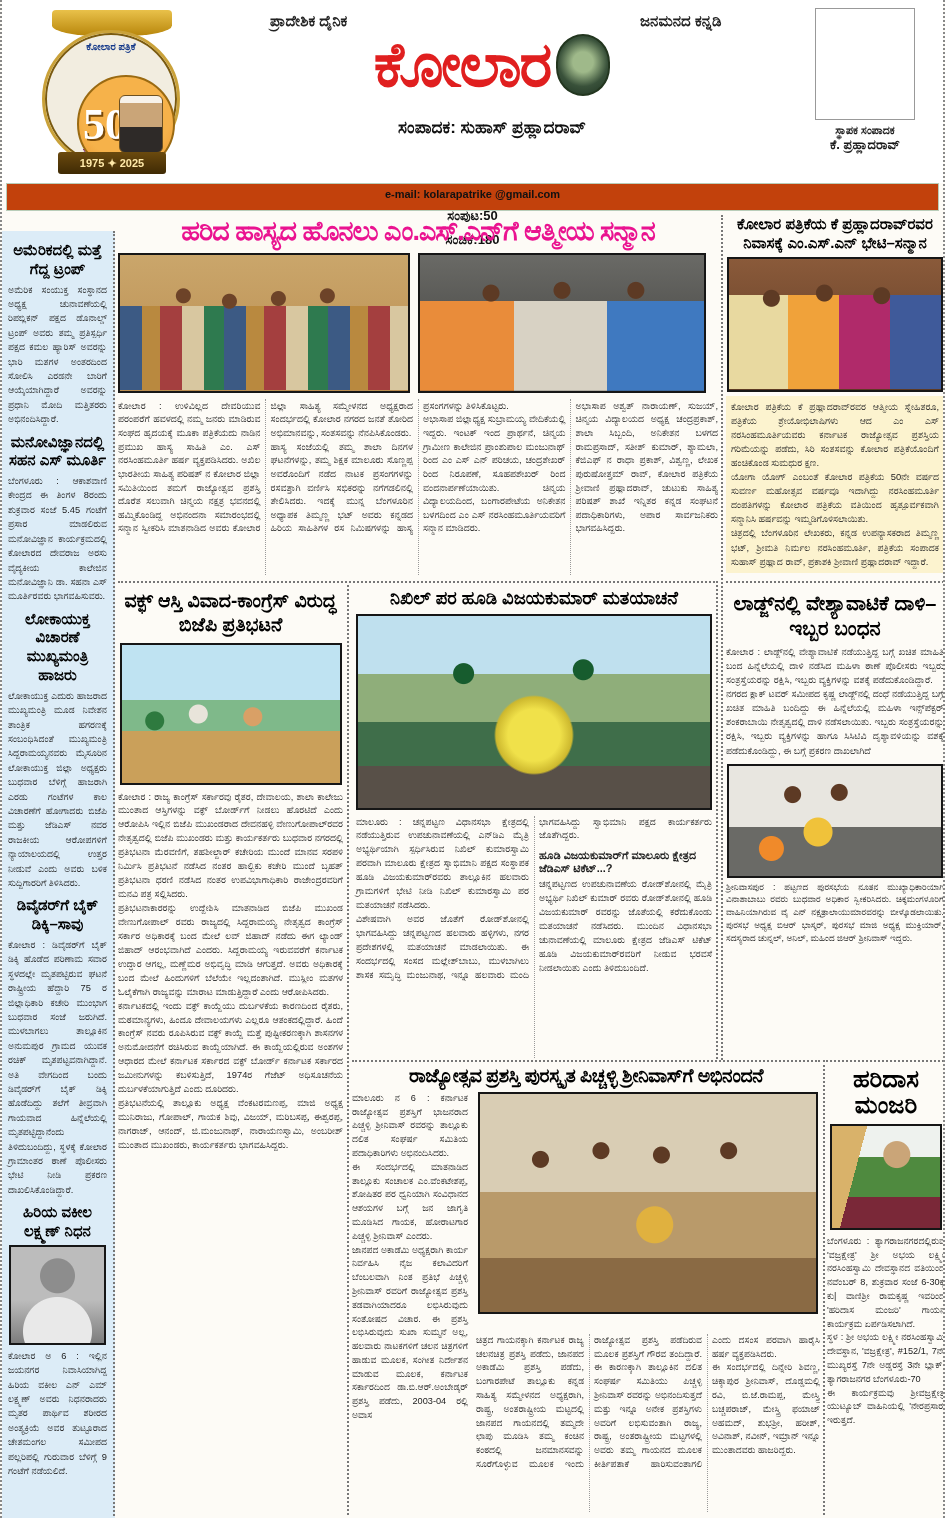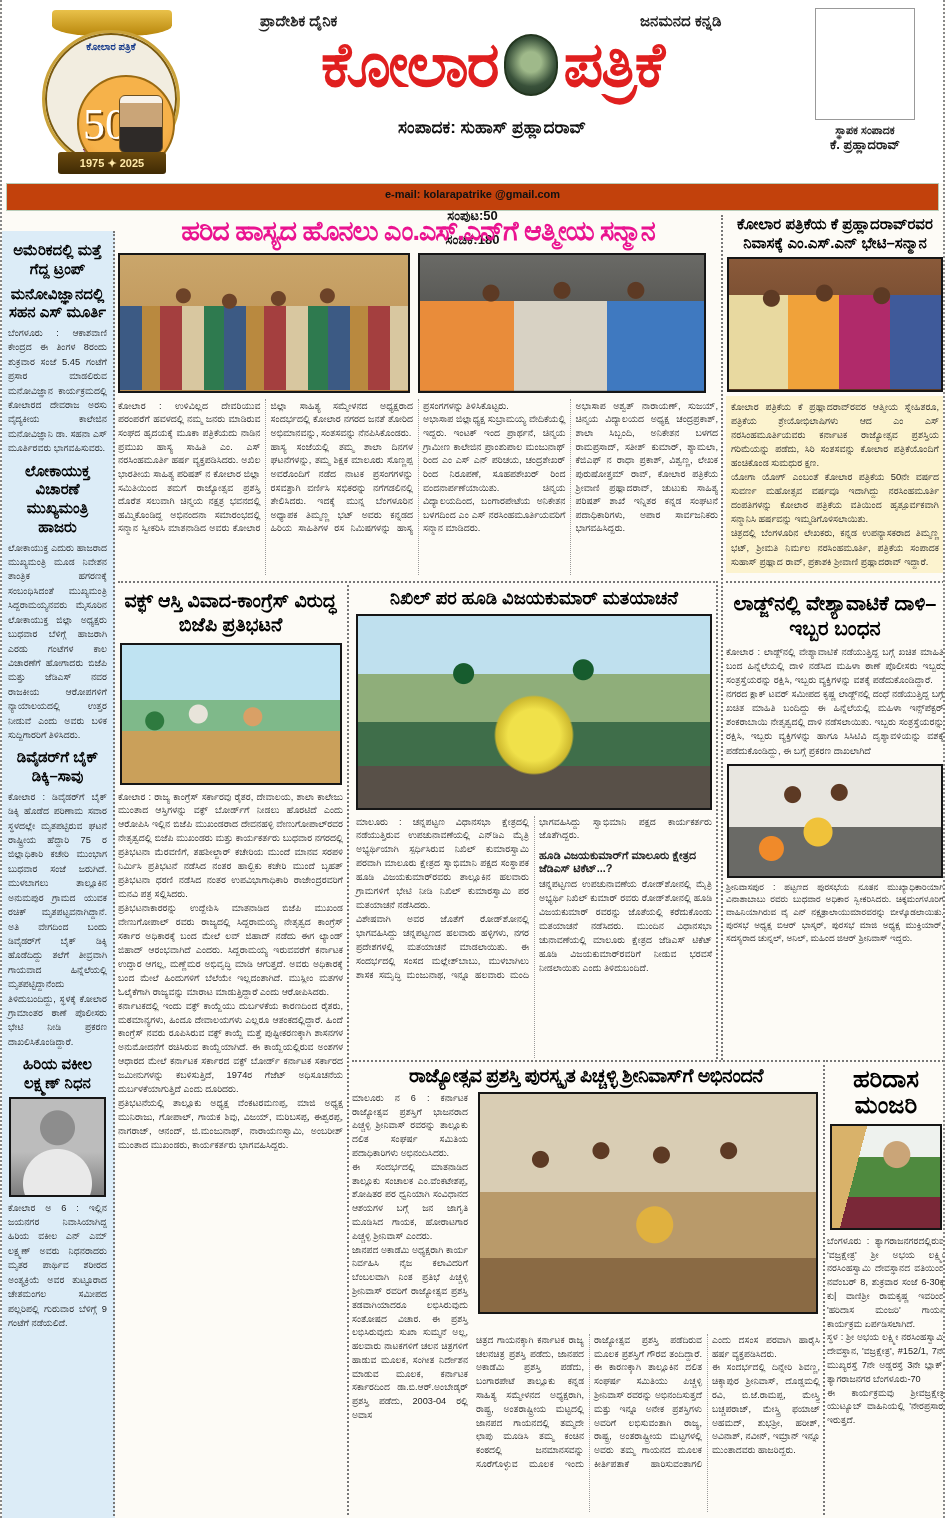--- a/index.html
+++ b/index.html
@@ -31,34 +31,34 @@
     position:absolute; width:100%; text-align:center; font-size:10px; font-weight:bold; color:#163a8a;
   }
   .logo .ring .arc-top{ top:8px; }
   .logo .ring .arc-bottom{ bottom:8px; color:#7a1d74; }
   .logo .core{
     position:absolute; left:32px; top:42px; width:98px; height:98px; border-radius:50%;
     background:radial-gradient(circle at 50% 40%, #f6b24a 0 60%, #e8932a 100%);
     border:2px solid #9a6a12; overflow:hidden;
   }
   .logo .core .fifty{
-    position:absolute; left:4px; top:22px; font-size:44px; font-weight:normal; color:#fff;
+    position:absolute; left:4px; top:22px; font-size:44px; font-weight:bold; color:#fff;
     text-shadow:2px 2px 0 #7a4a08; font-family:"Liberation Serif", serif;
   }
   .logo .core .face{
     position:absolute; right:10px; top:18px; width:44px; height:58px; border-radius:6px;
     background:linear-gradient(180deg,#f7f2ea 0 12%, #caa578 12% 55%, #2e2a28 55% 100%);
     border:1px solid #6d5122;
   }
   .logo .years{
     position:absolute; left:28px; bottom:2px; width:108px; height:22px;
     background:linear-gradient(180deg,#6b4a0e,#3f2a04); color:#ffe9a8;
     font-size:11px; font-weight:bold; text-align:center; line-height:22px; border-radius:3px;
   }
-  .tagline-left{ position:absolute; left:258px; top:12px; font-size:15px; font-weight:bold; color:#222; }
+  .tagline-left{ position:absolute; left:268px; top:12px; font-size:15px; font-weight:bold; color:#222; }
   .tagline-right{ position:absolute; left:638px; top:12px; font-size:15px; font-weight:bold; color:#222; }
   .masthead-line{ position:absolute; left:185px; top:34px; width:610px; text-align:center; }
   .masthead-title{
     font-size:62px; font-weight:bold; color:#e01f1f; line-height:1.0;
     font-family:"Liberation Serif", serif; letter-spacing:-2px; white-space:nowrap;
     display:flex; align-items:center; justify-content:center; gap:6px;
   }
   .coin{
     width:54px; height:62px; border-radius:50% / 46%;
     background:radial-gradient(circle at 50% 45%, #9fb98a 0 25%, #39513a 60%, #1f3322 100%);
@@ -236,21 +236,20 @@
       <div class="years">1975 ✦ 2025</div>
     </div>
 
     <div class="tagline-left">ಪ್ರಾದೇಶಿಕ ದೈನಿಕ</div>
     <div class="tagline-right">ಜನಮನದ ಕನ್ನಡಿ</div>
 
     <div class="masthead-line">
       <div class="masthead-title">
         <span>ಕೋಲಾರ</span>
         <span class="coin"></span>
-        <span>ಪತ್ರಿಕೆ</span>
       </div>
     </div>
     <div class="editor-line">ಸಂಪಾದಕ: ಸುಹಾಸ್ ಪ್ರಹ್ಲಾದರಾವ್</div>
 
     <div class="founder">
       <div class="photo"></div>
       <div class="cap1">ಸ್ಥಾಪಕ ಸಂಪಾದಕ</div>
       <div class="cap2">ಕೆ. ಪ್ರಹ್ಲಾದರಾವ್</div>
     </div>
   </div>
@@ -265,20 +264,21 @@
     <span class="big">ಸಂಚಿಕೆ:180</span>
     <span>ಗುರುವಾರ 07-11-2024</span>
     <span>ಬೆಲೆ: 2-00</span>
   </div>
 
   <div class="content">
 
     <div class="block col-left rule-r">
       <section>
         <h2 class="head">ಅಮೆರಿಕದಲ್ಲಿ ಮತ್ತೆ ಗೆದ್ದ ಟ್ರಂಪ್</h2>
+        <div class="body">ಅಮೆರಿಕ ಸಂಯುಕ್ತ ಸಂಸ್ಥಾನದ ಅಧ್ಯಕ್ಷ ಚುನಾವಣೆಯಲ್ಲಿ ರಿಪಬ್ಲಿಕನ್ ಪಕ್ಷದ ಡೊನಾಲ್ಡ್ ಟ್ರಂಪ್ ಅವರು ತಮ್ಮ ಪ್ರತಿಸ್ಪರ್ಧಿ ಪಕ್ಷದ ಕಮಲ ಹ್ಯಾರಿಸ್ ಅವರನ್ನು ಭಾರಿ ಮತಗಳ ಅಂತರದಿಂದ ಸೋಲಿಸಿ ಎರಡನೇ ಬಾರಿಗೆ ಆಯ್ಕೆಯಾಗಿದ್ದಾರೆ ಅವರನ್ನು ಪ್ರಧಾನಿ ಮೋದಿ ಮತ್ತಿತರರು ಅಭಿನಂದಿಸಿದ್ದಾರೆ.</div>
       </section>
       <section>
         <h2 class="head">ಮನೋವಿಜ್ಞಾನದಲ್ಲಿ ಸಹನ ಎಸ್ ಮೂರ್ತಿ</h2>
         <div class="body">ಬೆಂಗಳೂರು : ಆಕಾಶವಾಣಿ ಕೇಂದ್ರದ ಈ ತಿಂಗಳ 8ರಂದು ಶುಕ್ರವಾರ ಸಂಜೆ 5.45 ಗಂಟೆಗೆ ಪ್ರಸಾರ ಮಾಡಲಿರುವ ಮನೋವಿಜ್ಞಾನ ಕಾರ್ಯಕ್ರಮದಲ್ಲಿ ಕೋಲಾರದ ದೇವರಾಜ ಅರಸು ವೈದ್ಯಕೀಯ ಕಾಲೇಜಿನ ಮನೋವಿಜ್ಞಾನಿ ಡಾ. ಸಹನಾ ಎಸ್ ಮೂರ್ತಿರವರು ಭಾಗವಹಿಸುವರು.</div>
       </section>
       <section>
         <h2 class="head">ಲೋಕಾಯುಕ್ತ ವಿಚಾರಣೆ ಮುಖ್ಯಮಂತ್ರಿ ಹಾಜರು</h2>
         <div class="body">ಲೋಕಾಯುಕ್ತ ಎದುರು ಹಾಜರಾದ ಮುಖ್ಯಮಂತ್ರಿ ಮೂಡ ನಿವೇಶನ ತಾಂತ್ರಿಕ ಹಗರಣಕ್ಕೆ ಸಂಬಂಧಿಸಿದಂತೆ ಮುಖ್ಯಮಂತ್ರಿ ಸಿದ್ದರಾಮಯ್ಯನವರು ಮೈಸೂರಿನ ಲೋಕಾಯುಕ್ತ ಜಿಲ್ಲಾ ಅಧ್ಯಕ್ಷರು ಬುಧವಾರ ಬೆಳಿಗ್ಗೆ ಹಾಜರಾಗಿ ಎರಡು ಗಂಟೆಗಳ ಕಾಲ ವಿಚಾರಣೆಗೆ ಹೋಗಾದರು ಬಿಜೆಪಿ ಮತ್ತು ಜೆಡಿಎಸ್ ನವರ ರಾಜಕೀಯ ಆರೋಪಗಳಿಗೆ ನ್ಯಾಯಾಲಯದಲ್ಲಿ ಉತ್ತರ ನೀಡುವೆ ಎಂದು ಅವರು ಬಳಿಕ ಸುದ್ದಿಗಾರರಿಗೆ ತಿಳಿಸಿದರು.</div>
       </section>
       <section>

